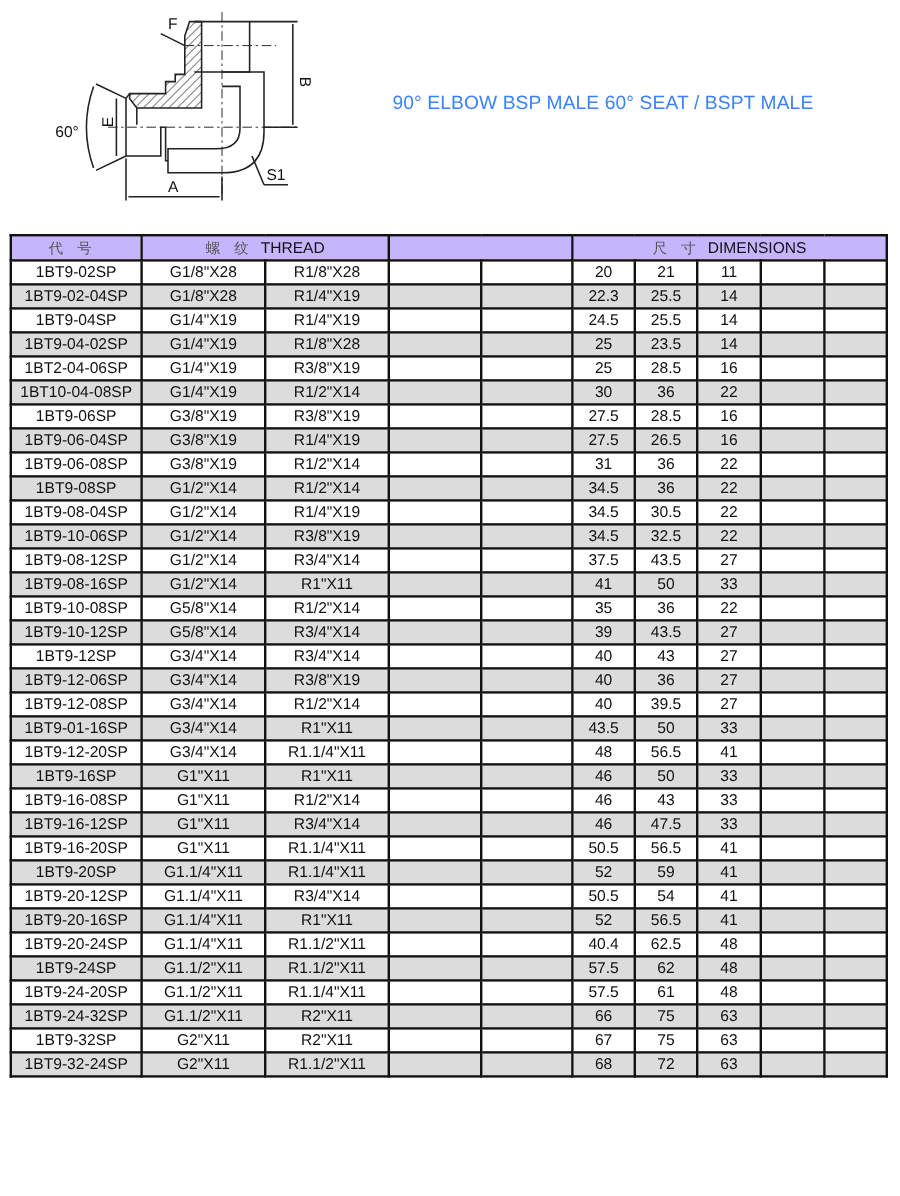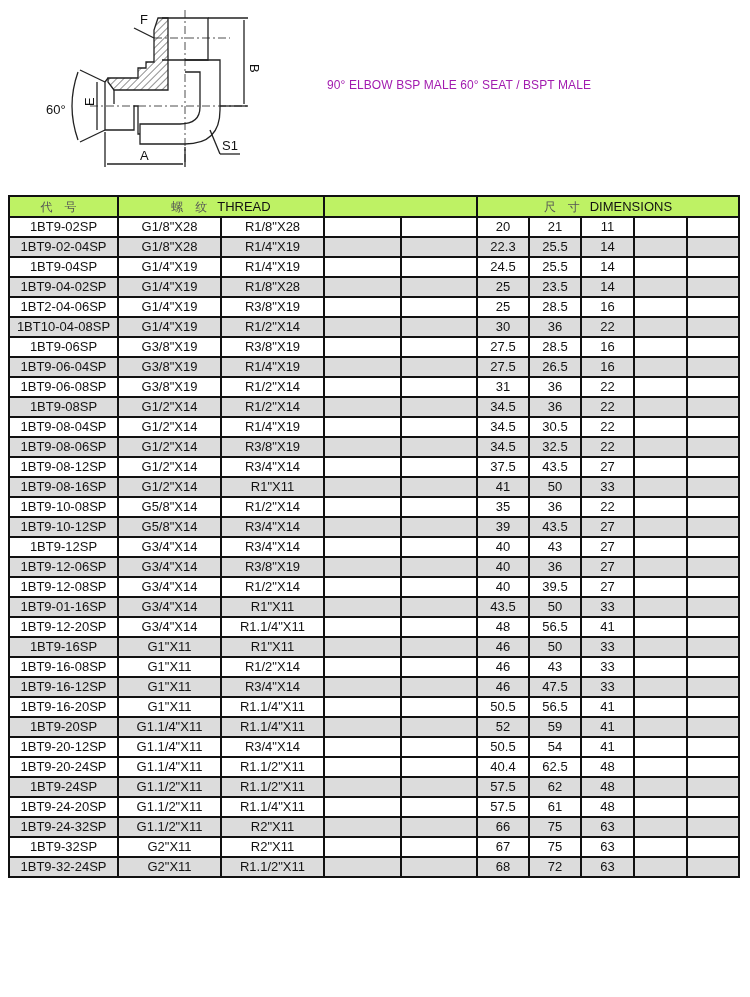--- a/index.html
+++ b/index.html
@@ -1,23 +1,23 @@
 <!DOCTYPE html>
 <html><head>
 <meta charset="utf-8">
 <style>
   html, body { margin: 0; padding: 0; background: #ffffff; }
   body { width: 750px; height: 997px; position: relative; overflow: hidden;
          font-family: "Liberation Sans", sans-serif; color: #111; }
   .drawing { position: absolute; left: 30px; top: 2px; width: 240px; height: 170px; }
-  .title { position: absolute; left: 327px; top: 78px; font-size: 12px; letter-spacing: 0.1px; color: #a21caf; white-space: nowrap; }
+  .title { position: absolute; left: 327px; top: 78px; font-size: 16px; letter-spacing: 0.1px; color: #3b82f6; white-space: nowrap; }
   table.spec { position: absolute; left: 8px; top: 195px; border-collapse: collapse; table-layout: fixed; }
   table.spec td { border: 2px solid #111; height: 18px; padding: 0; text-align: center;
                   font-size: 13px; line-height: 18px; white-space: nowrap; overflow: hidden; }
-  table.spec tr.hdr td { background: #bef264; height: 19px; margin-top: 28px; }
+  table.spec tr.hdr td { background: #c4b5fd; height: 19px; margin-top: 28px; }
   table.spec tr.shade td { background: #dcdcdc; }
   table.spec tr.plain td { background: #ffffff; }
   .cjk { color: #555; font-family: "DejaVu Sans", sans-serif; font-size: 12px; letter-spacing: 4px; margin-right: 6px; }
 </style>
 </head>
 <body>
 
 <svg class="drawing" viewBox="0 0 240 170" width="240" height="170">
   <defs>
     <pattern id="hatch" width="5" height="5" patternUnits="userSpaceOnUse" patternTransform="rotate(45)">
@@ -217,21 +217,21 @@
         <td>R1/4"X19</td>
         <td></td>
         <td></td>
         <td>34.5</td>
         <td>30.5</td>
         <td>22</td>
         <td></td>
         <td></td>
       </tr>
       <tr class="shade">
-        <td>1BT9-08-06SP</td>
+        <td>1BT9-10-06SP</td>
         <td>G1/2"X14</td>
         <td>R3/8"X19</td>
         <td></td>
         <td></td>
         <td>34.5</td>
         <td>32.5</td>
         <td>22</td>
         <td></td>
         <td></td>
       </tr>
@@ -408,20 +408,32 @@
         <td>G1.1/4"X11</td>
         <td>R3/4"X14</td>
         <td></td>
         <td></td>
         <td>50.5</td>
         <td>54</td>
         <td>41</td>
         <td></td>
         <td></td>
       </tr>
+      <tr class="shade">
+        <td>1BT9-20-16SP</td>
+        <td>G1.1/4"X11</td>
+        <td>R1"X11</td>
+        <td></td>
+        <td></td>
+        <td>52</td>
+        <td>56.5</td>
+        <td>41</td>
+        <td></td>
+        <td></td>
+      </tr>
       <tr class="plain">
         <td>1BT9-20-24SP</td>
         <td>G1.1/4"X11</td>
         <td>R1.1/2"X11</td>
         <td></td>
         <td></td>
         <td>40.4</td>
         <td>62.5</td>
         <td>48</td>
         <td></td>

